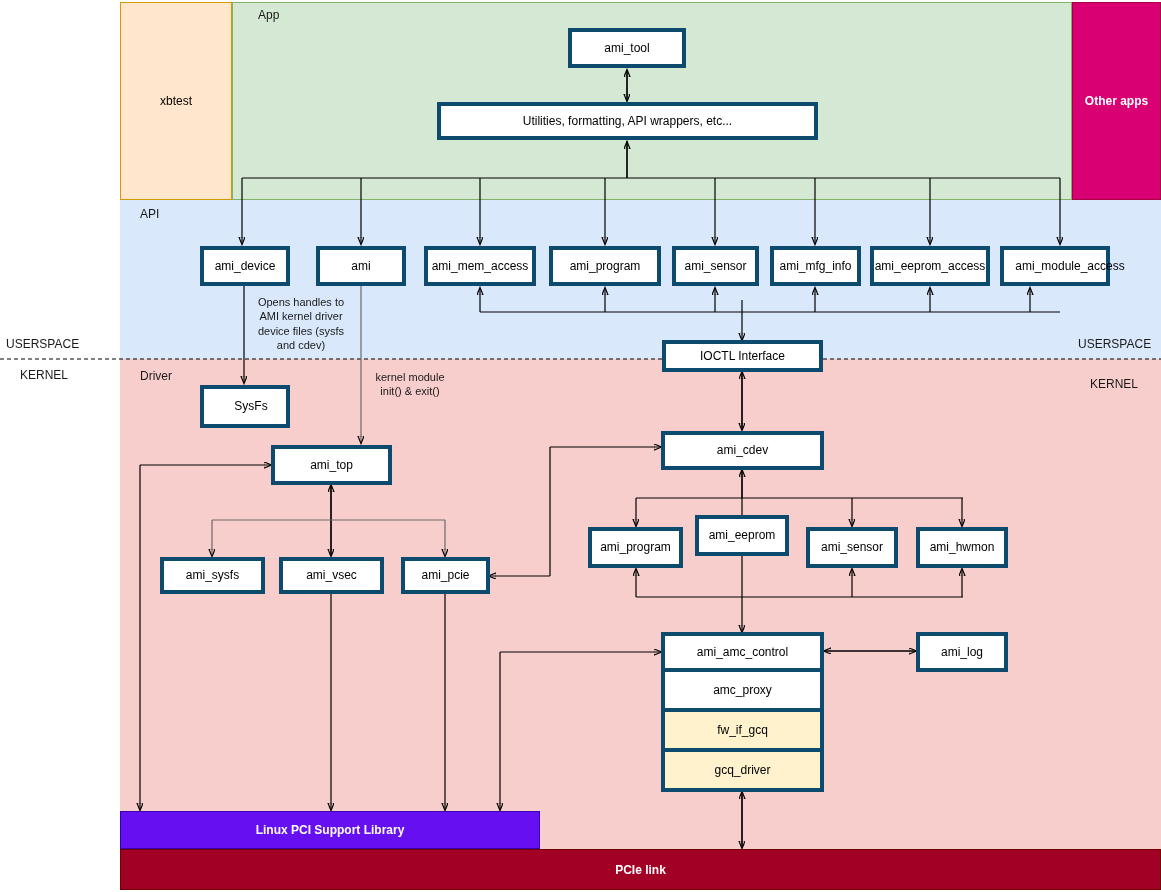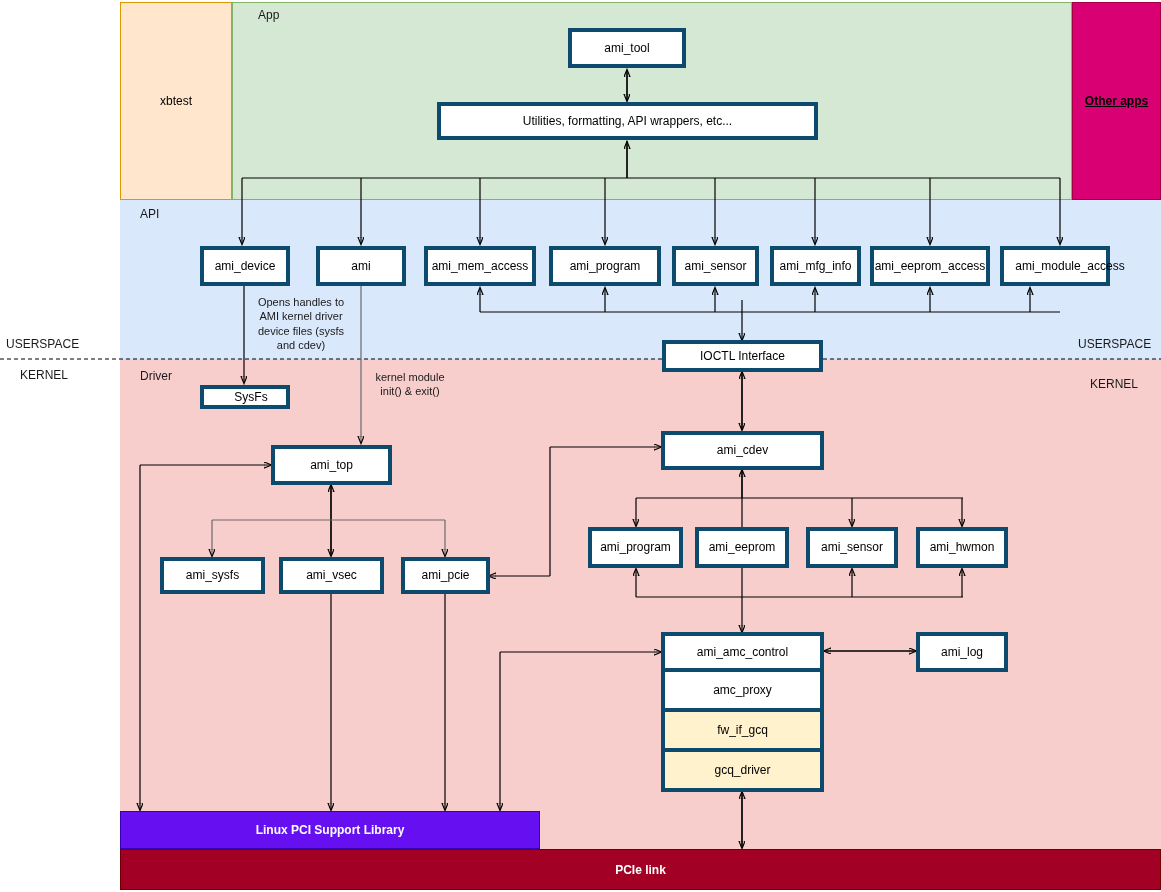--- a/index.html
+++ b/index.html
@@ -53,21 +53,21 @@
   <div class="zone-label" style="left:140px;top:207px;">API</div>
 
   <div class="zone driver-zone" style="left:120px;top:359px;width:1041px;height:492px;"></div>
   <div class="zone-label" style="left:140px;top:369px;">Driver</div>
 
   <div class="zone xbtest" style="left:120px;top:2px;width:112px;height:198px;display:flex;align-items:center;justify-content:center;">
     <span style="font-size:12px;">xbtest</span>
   </div>
 
   <div class="zone otherapps" style="left:1072px;top:2px;width:89px;height:198px;display:flex;align-items:center;justify-content:center;">
-    <span style="font-size:12px;font-weight:bold;color:#000000;text-decoration:underline;">Other apps</span>
+    <span style="font-size:12px;font-weight:bold;color:#ffffff;">Other apps</span>
   </div>
 
   <div class="zone-label" style="left:6px;top:337px;">USERSPACE</div>
   <div class="zone-label" style="left:20px;top:368px;">KERNEL</div>
   <div class="zone-label" style="left:1078px;top:337px;">USERSPACE</div>
   <div class="zone-label" style="left:1090px;top:377px;">KERNEL</div>
 
   <svg class="wires" viewBox="0 0 1161 892">
     <defs>
       <marker id="ah" markerWidth="9" markerHeight="9" refX="7.4" refY="3.2" orient="auto" markerUnits="userSpaceOnUse">
@@ -170,32 +170,32 @@
 
   <div class="note" style="left:245px;top:295px;width:112px;">Opens handles to
 AMI kernel driver
 device files (sysfs
 and cdev)</div>
   <div class="note" style="left:355px;top:370px;width:110px;">kernel module
 init() &amp; exit()</div>
 
   <div class="box" style="left:662px;top:340px;width:161px;height:32px;">IOCTL Interface</div>
 
-  <div class="box" style="left:200px;top:385px;width:90px;height:24px;padding-left:16px;">SysFs</div>
+  <div class="box" style="left:200px;top:385px;width:90px;height:43px;padding-left:16px;">SysFs</div>
 
   <div class="box" style="left:271px;top:445px;width:121px;height:40px;">ami_top</div>
 
   <div class="box" style="left:160px;top:557px;width:105px;height:37px;">ami_sysfs</div>
   <div class="box" style="left:279px;top:557px;width:105px;height:37px;">ami_vsec</div>
   <div class="box" style="left:401px;top:557px;width:89px;height:37px;">ami_pcie</div>
 
   <div class="box" style="left:661px;top:431px;width:163px;height:39px;">ami_cdev</div>
 
   <div class="box" style="left:588px;top:527px;width:95px;height:41px;">ami_program</div>
-  <div class="box" style="left:695px;top:527px;width:94px;height:41px;">ami_eeprom</div>
+  <div class="box" style="left:695px;top:515px;width:94px;height:41px;">ami_eeprom</div>
   <div class="box" style="left:806px;top:527px;width:92px;height:41px;">ami_sensor</div>
   <div class="box" style="left:916px;top:527px;width:92px;height:41px;">ami_hwmon</div>
 
   <div class="box" style="left:661px;top:632px;width:163px;height:40px;">ami_amc_control</div>
   <div class="box stack" style="left:661px;top:672px;width:163px;height:40px;">amc_proxy</div>
   <div class="box stack yellow" style="left:661px;top:712px;width:163px;height:40px;">fw_if_gcq</div>
   <div class="box stack yellow" style="left:661px;top:752px;width:163px;height:40px;">gcq_driver</div>
 
   <div class="box" style="left:916px;top:632px;width:92px;height:40px;">ami_log</div>
 

